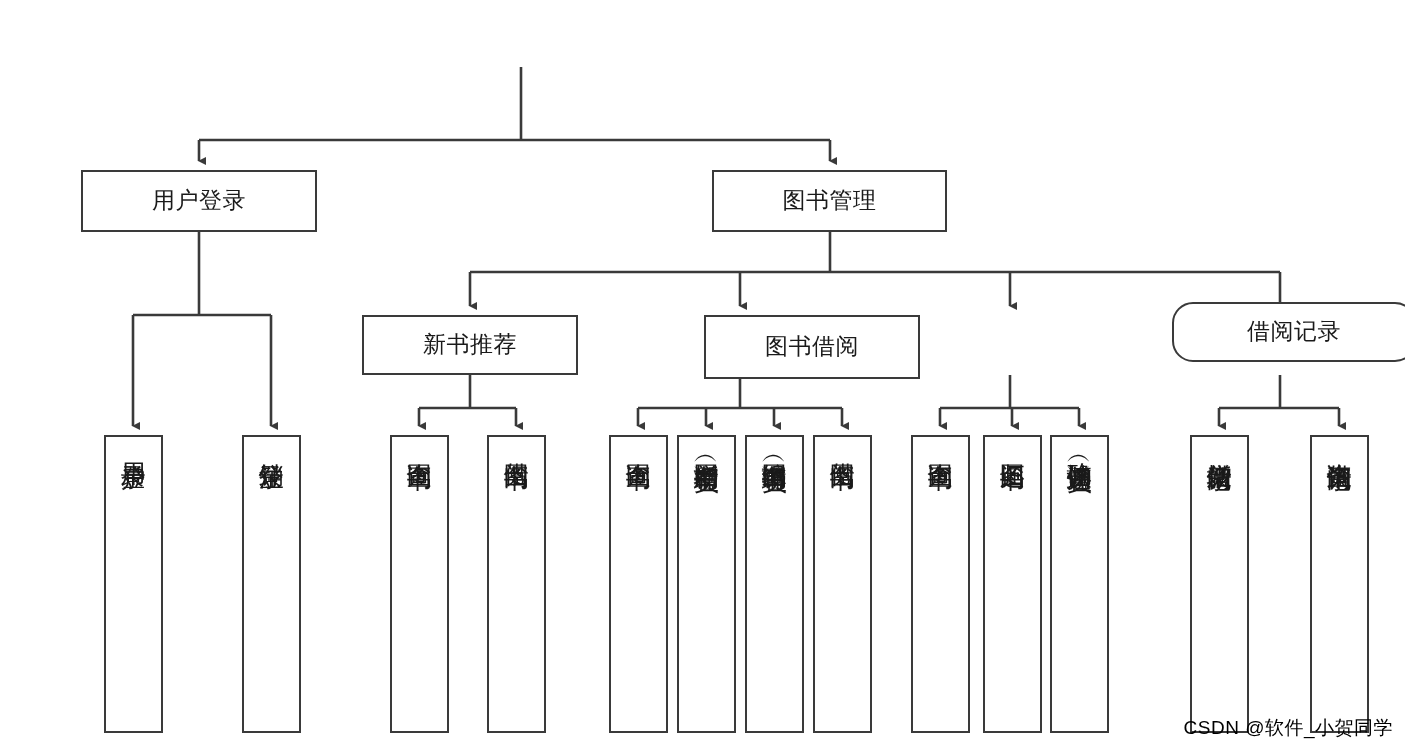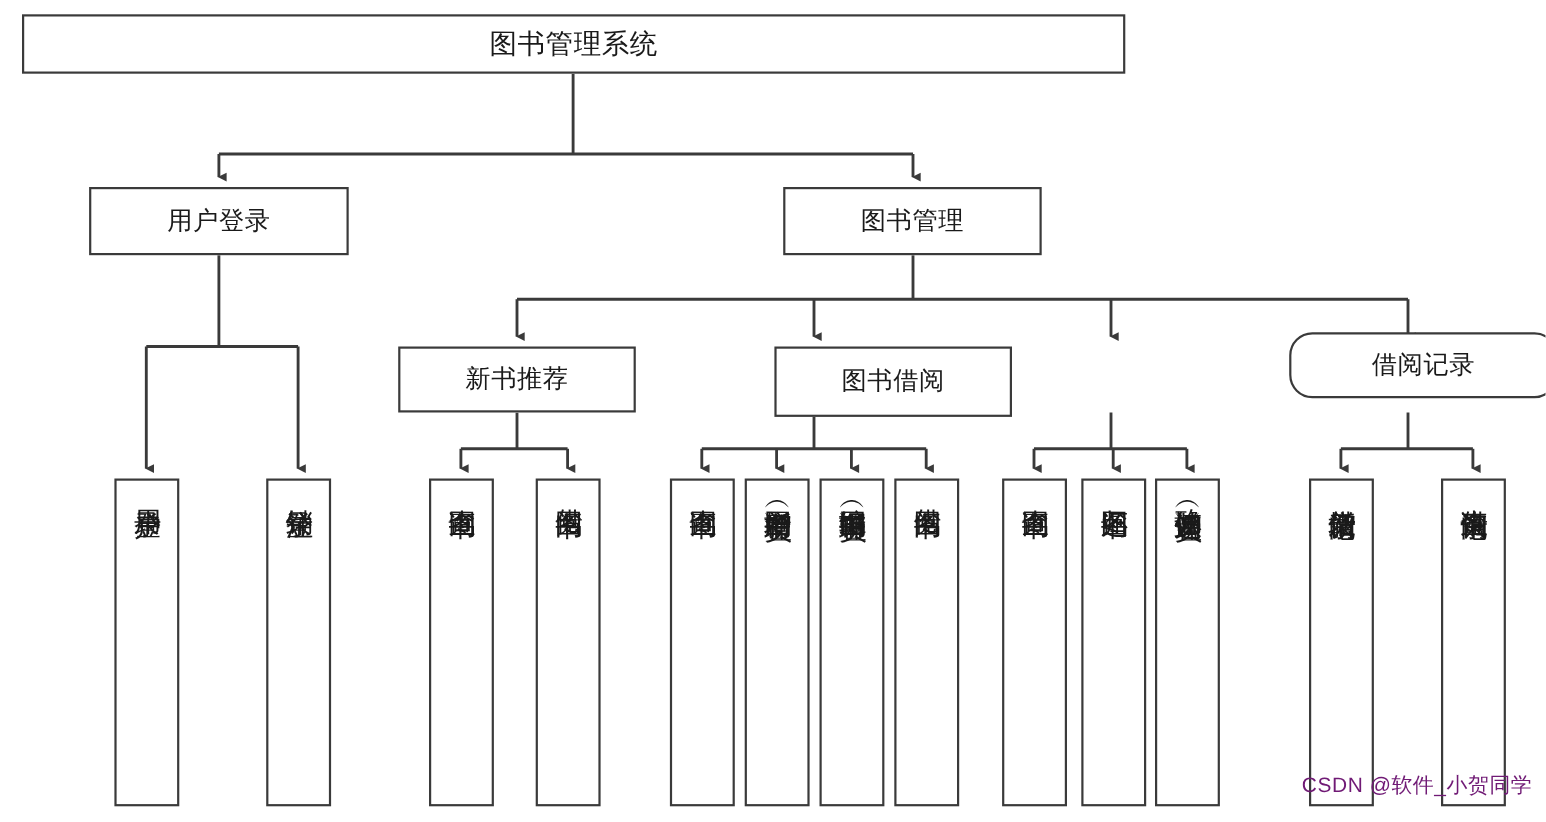--- a/index.html
+++ b/index.html
@@ -56,23 +56,23 @@
   .node-v .label {
     writing-mode: vertical-rl;
     text-orientation: upright;
     font-size: 25px;
     line-height: 1.06;
     letter-spacing: 1px;
   }
   #watermark {
     position: absolute;
     right: 12px;
-    bottom: 20px;
+    bottom: 6px;
     font-size: 19px;
-    color: #701a75;
+    color: #000000;
     letter-spacing: 0.5px;
     white-space: nowrap;
   }
 </style>
 </head>
 <body>
 
 <div id="diagram-root">
 
   <svg class="wires" viewBox="0 0 1405 747" xmlns="http://www.w3.org/2000/svg">
@@ -119,23 +119,20 @@
       <path d="M1012,408 L1012,426" marker-end="url(#arrowhead)"></path>
       <path d="M1079,408 L1079,426" marker-end="url(#arrowhead)"></path>
 
       <path d="M1280,375 L1280,408"></path>
       <path d="M1219,408 L1339,408"></path>
       <path d="M1219,408 L1219,426" marker-end="url(#arrowhead)"></path>
       <path d="M1339,408 L1339,426" marker-end="url(#arrowhead)"></path>
     </g>
   </svg>
 
-  <div class="node node-h node-title" style="left:20px; top:13px; width:1003px; height:54px;">
-    <span class="label">图书管理系统</span>
-  </div>
 
   <div class="node node-h" style="left:81px; top:170px; width:236px; height:62px;">
     <span class="label">用户登录</span>
   </div>
   <div class="node node-h" style="left:362px; top:315px; width:216px; height:60px;">
     <span class="label">新书推荐</span>
   </div>
 
   <div class="node node-h" style="left:712px; top:170px; width:235px; height:62px;">
     <span class="label">图书管理</span>

